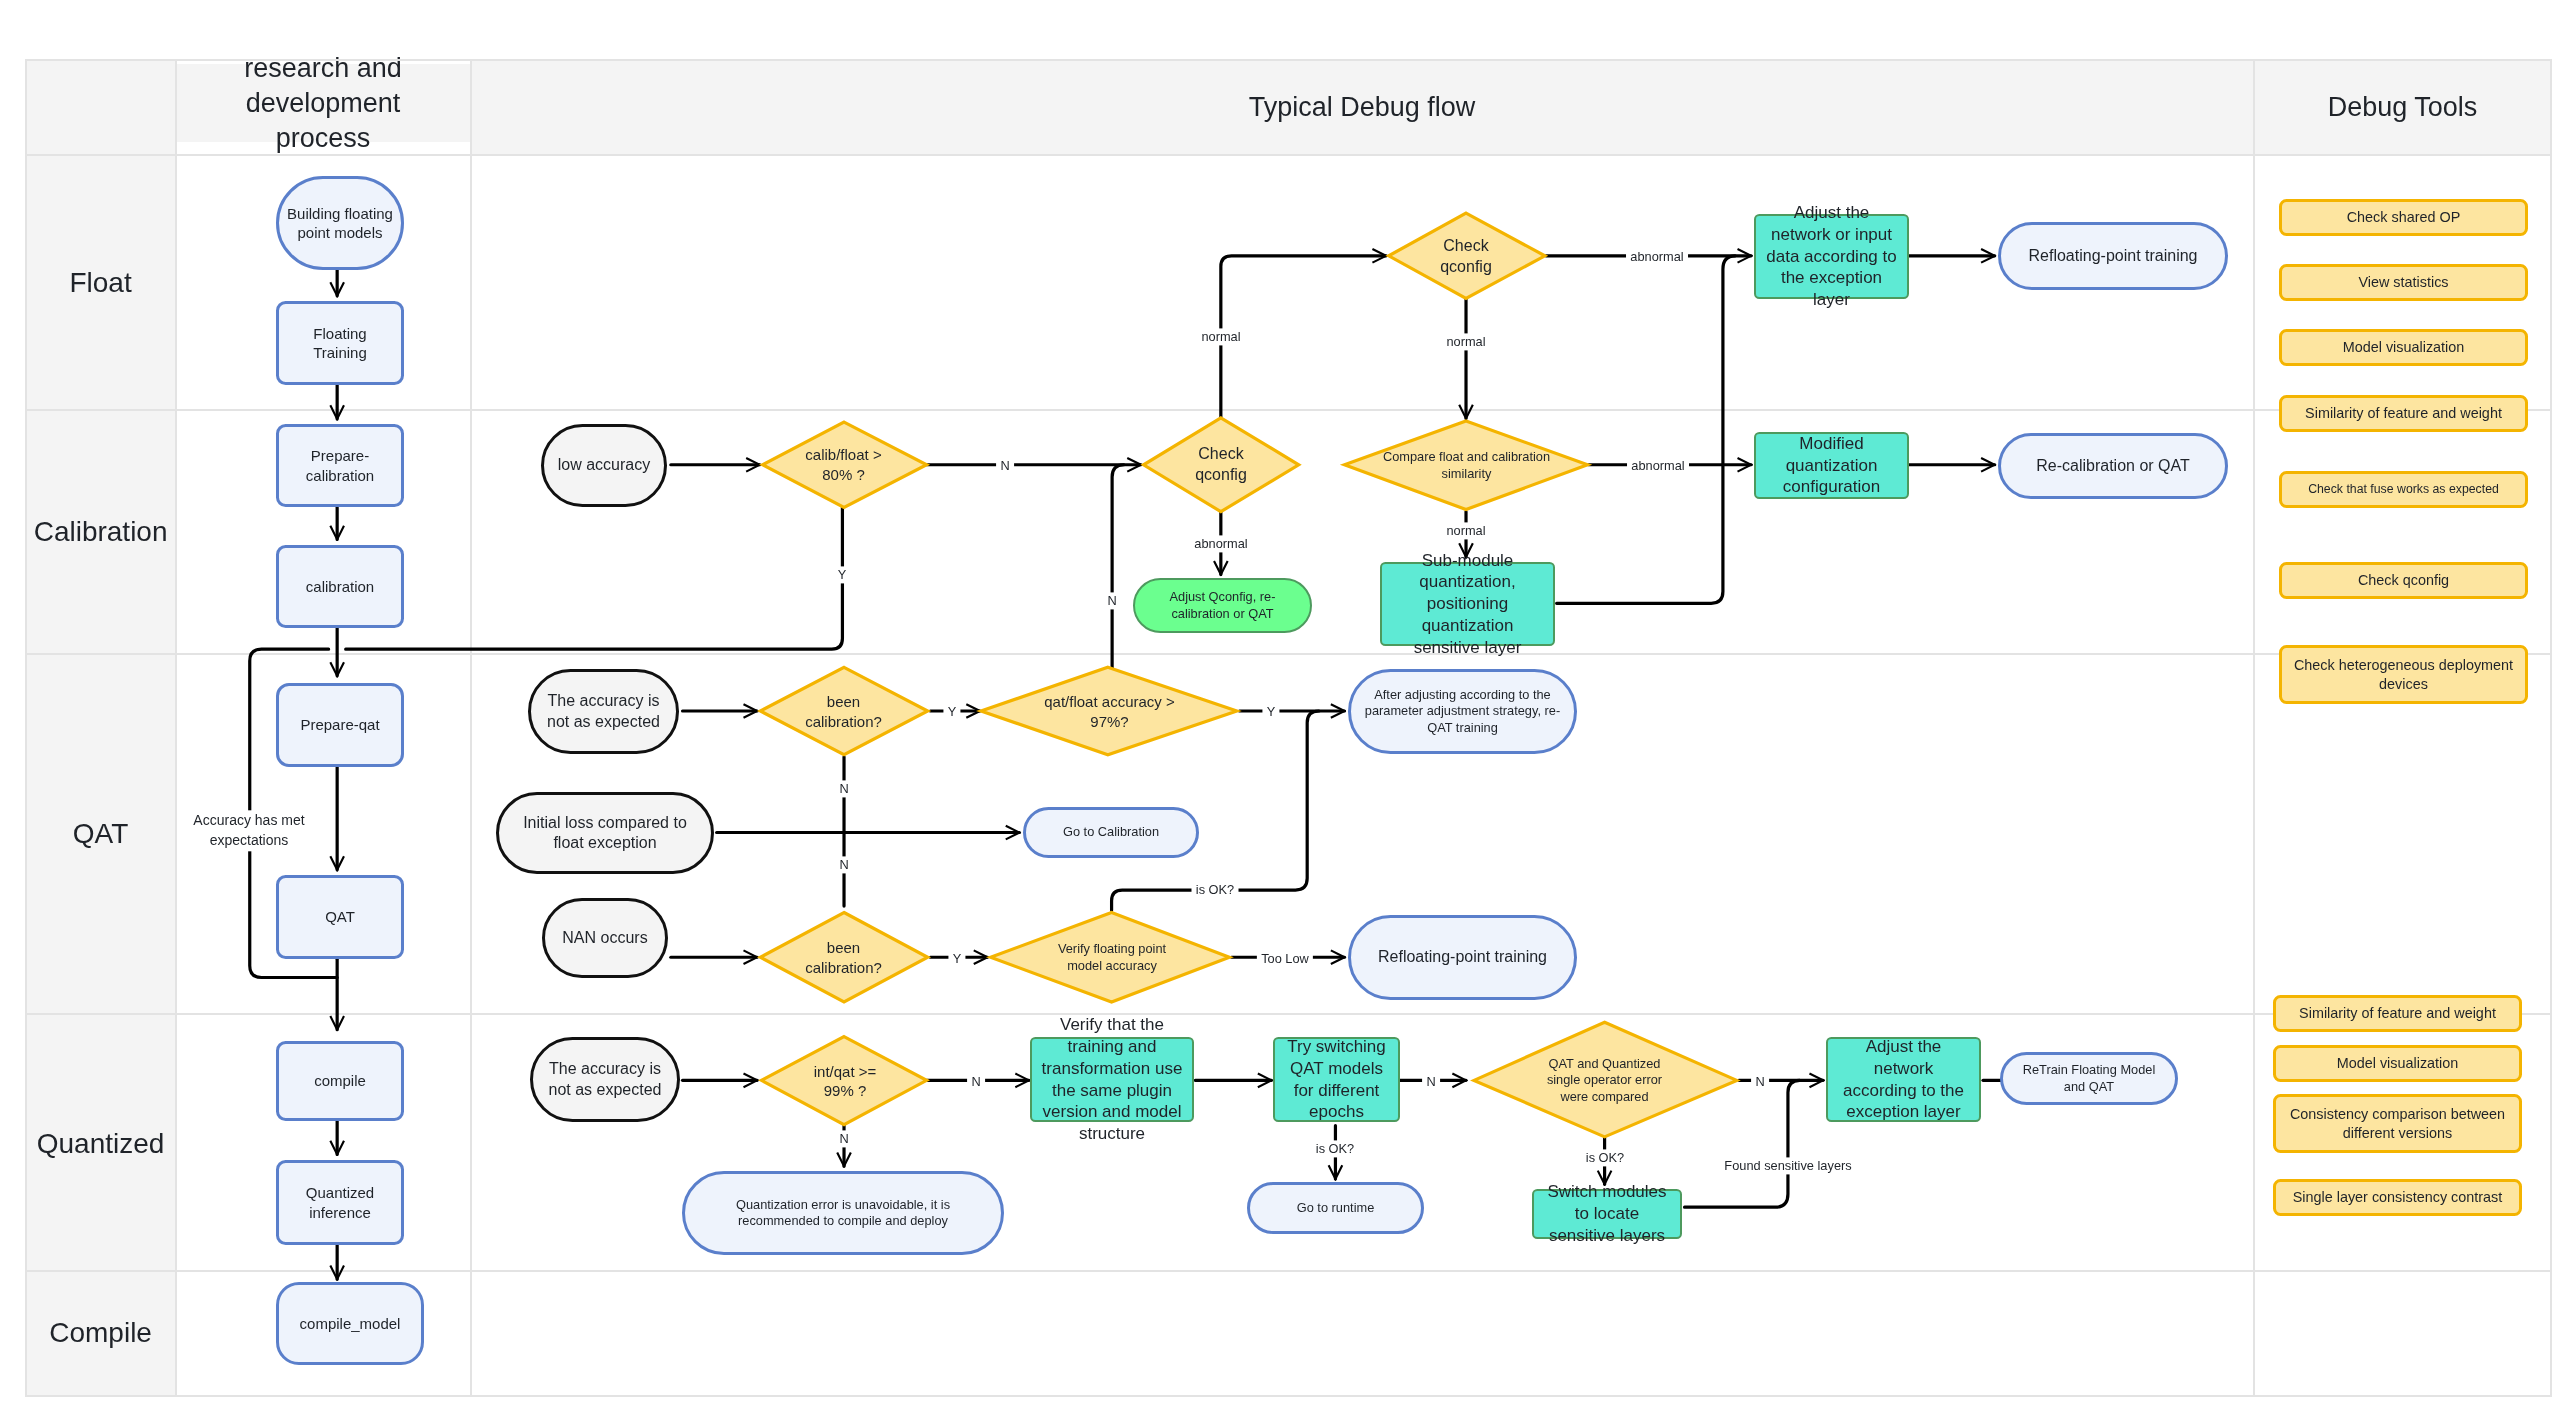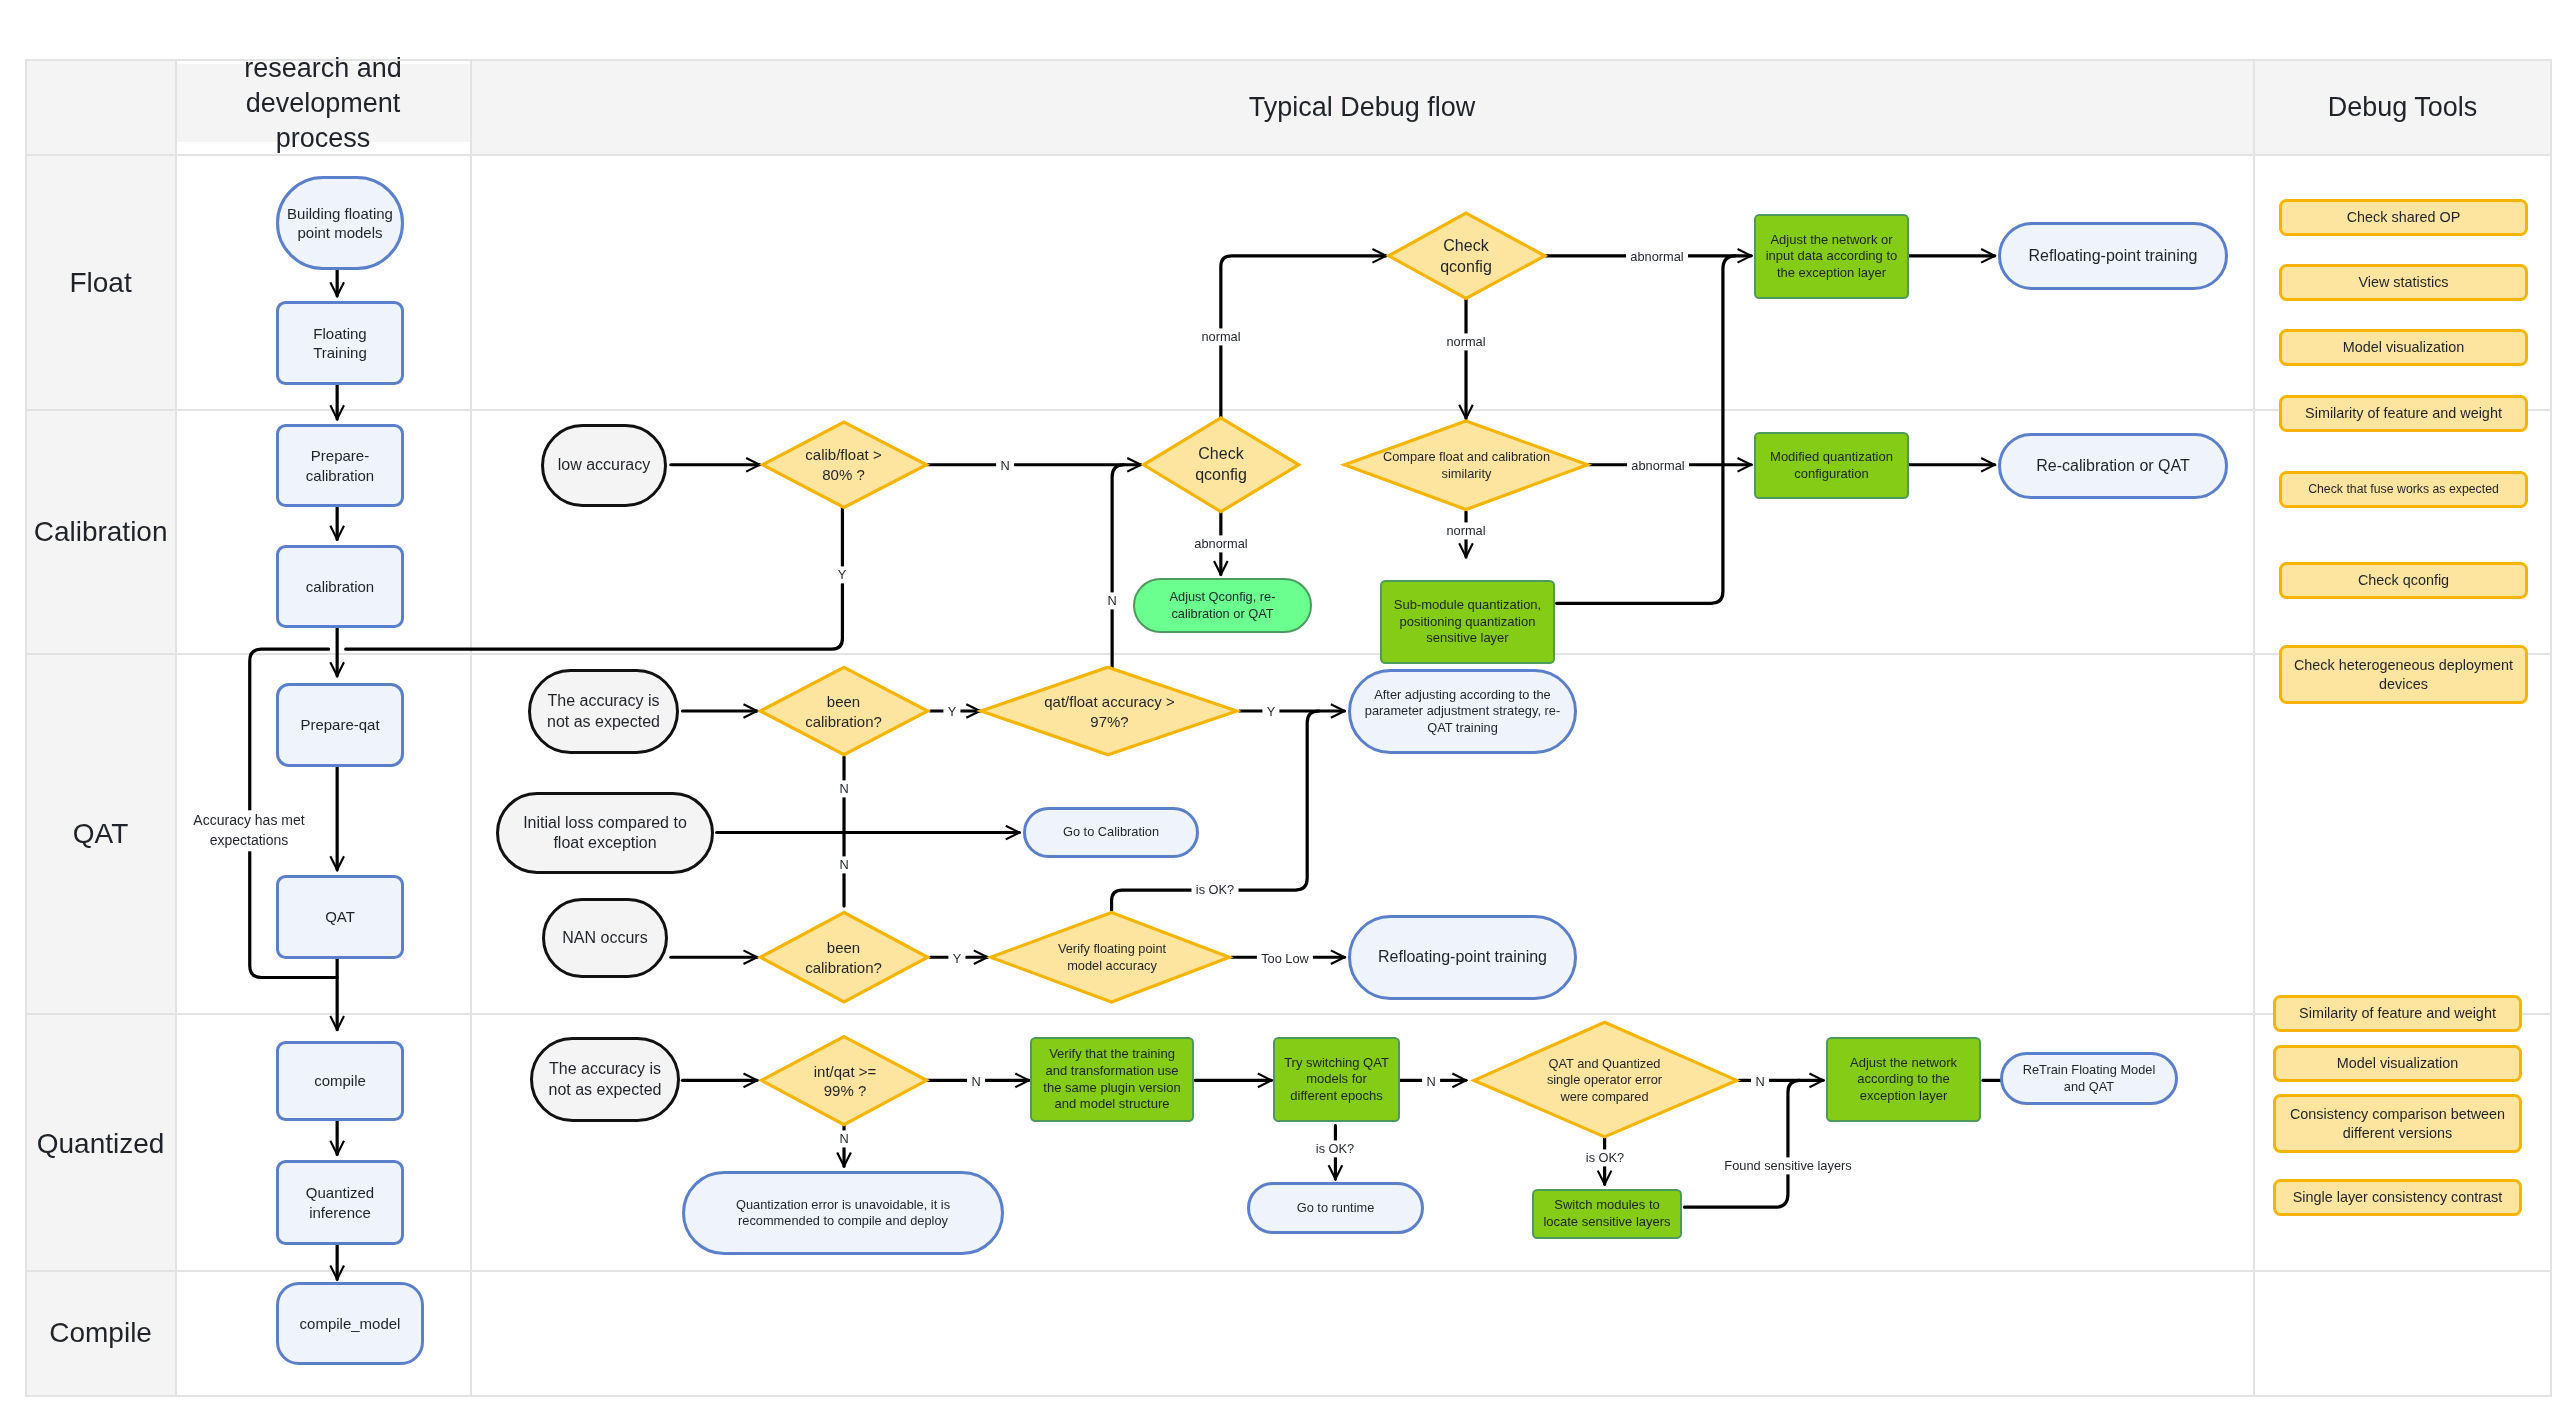--- a/index.html
+++ b/index.html
@@ -11,21 +11,21 @@
          text-align:center; font-size:27px; line-height:35px; color:#1f2329; }
   .lane-label { background:#f4f4f4; display:flex; align-items:center; justify-content:center;
          font-size:28px; color:#1f2329; }
   .gridline-h { position:absolute; height:2.1px; background:#e3e3e3; }
   .gridline-v { position:absolute; width:2.1px; background:#e3e3e3; }
   .node { position:absolute; box-sizing:border-box; display:flex; align-items:center;
           justify-content:center; text-align:center; padding:3.2px 7.5px; line-height:1.28; }
   .proc { background:#eef3fc; border:3.2px solid #5a7fcb; border-radius:9.6px; font-size:16px; }
   .term-blue { background:#eef3fc; border:3.2px solid #5a7fcb; border-radius:43px; font-size:16px; }
   .term-gray { background:#f4f4f4; border:3.2px solid #111; border-radius:43px; font-size:16px; }
-  .green { background:#84cc16; border:2.7px solid #4d9a5e; border-radius:5.3px; font-size:13px; }
+  .green { background:#5eead4; border:2.7px solid #4d9a5e; border-radius:5.3px; font-size:17px; }
   .green-round { background:#6bff8f; border:2.7px solid #4d9a5e; border-radius:32px; font-size:12.8px; }
   .tool { background:#fde5a0; border:3.2px solid #f4b400; border-radius:7.5px; font-size:14.4px; }
   .diamond-txt { position:absolute; display:flex; align-items:center; justify-content:center;
           text-align:center; font-size:15px; line-height:1.3; box-sizing:border-box; }
   .edge-label { position:absolute; background:#ffffff; font-size:12.8px; padding:1.1px 4.3px;
           transform:translate(-50%,-50%); white-space:nowrap; color:#1f2329; }
   svg#wires { position:absolute; left:0; top:0; }
 </style>
 </head>
 <body>
@@ -199,21 +199,21 @@
     </div>
   <div class="diamond-txt" style="left:1381px;top:445px;width:171px;height:41px;font-size:12.8px;">
       <span>Compare float and calibration similarity</span>
     </div>
   <div class="node green" style="left:1754px;top:432px;width:155px;height:67px;">
       <span>Modified quantization configuration</span>
     </div>
   <div class="node term-blue" style="left:1998px;top:433px;width:230px;height:66px;font-size:16px;">
       <span>Re-calibration or QAT</span>
     </div>
-  <div class="node green" style="left:1380px;top:580px;width:175px;height:84px;">
+  <div class="node green" style="left:1380px;top:562px;width:175px;height:84px;">
       <span>Sub-module quantization, positioning quantization sensitive layer</span>
     </div>
 
   <div class="node term-gray" style="left:528px;top:669px;width:151px;height:85px;">
       <span>The accuracy is not as expected</span>
     </div>
   <div class="diamond-txt" style="left:794px;top:688px;width:99px;height:47px;">
       <span>been calibration?</span>
     </div>
   <div class="diamond-txt" style="left:1032px;top:688px;width:155px;height:47px;">

